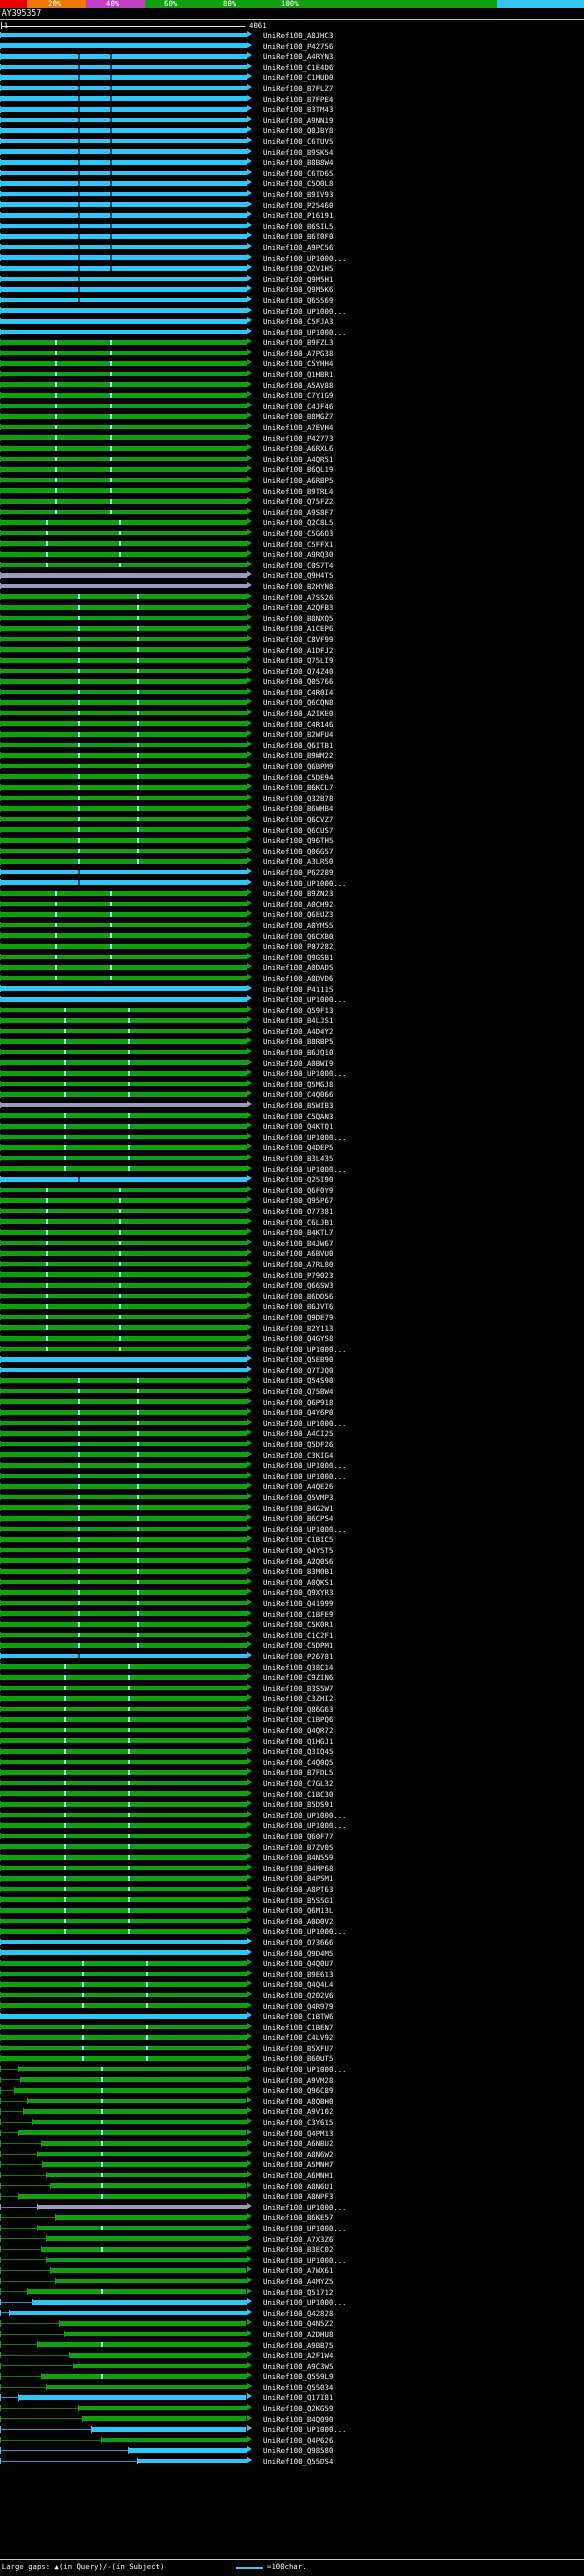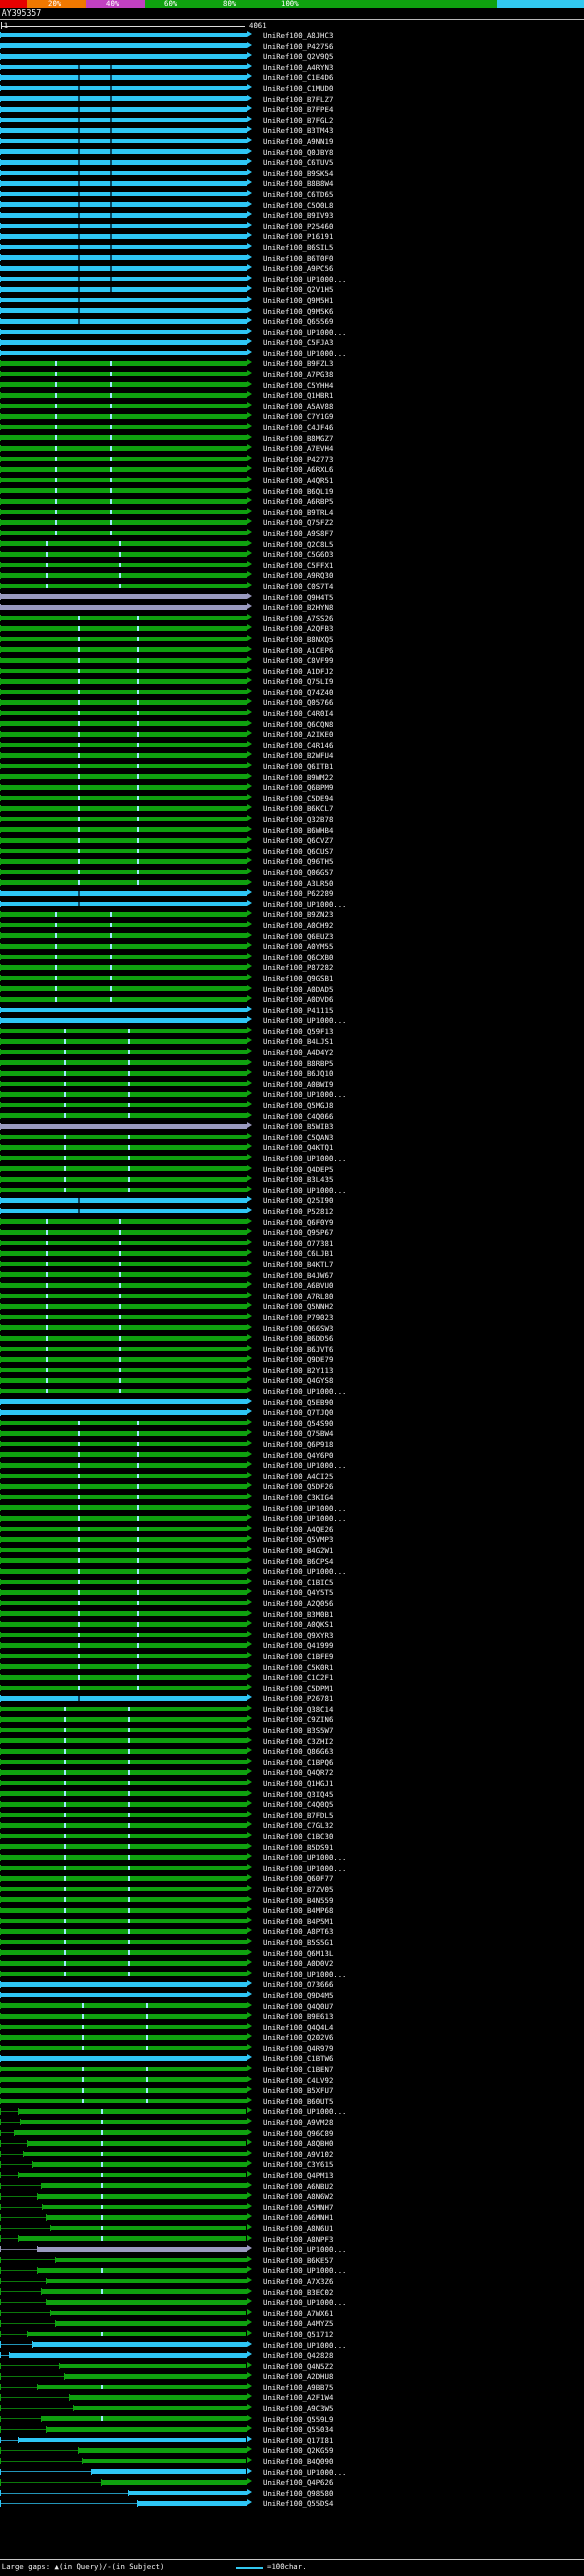--- a/index.html
+++ b/index.html
@@ -75,28 +75,20 @@
         <div class="stick" style="left: 0px; background: rgb(46, 198, 245);"></div>
         <div class="bar" style="left: 0px; width: 247px; background: rgb(46, 198, 245);"></div>
         <div class="arrow" style="left: 247px; border-left-color: rgb(46, 198, 245);"></div>
       </div>
       <div class="hit-label">UniRef100_P42756</div>
     </div>
     <div class="hit-row">
       <div class="bar-area">
         <div class="stick" style="left: 0px; background: rgb(46, 198, 245);"></div>
         <div class="bar" style="left: 0px; width: 247px; background: rgb(46, 198, 245);"></div>
-        <div class="arrow" style="left: 247px; border-left-color: rgb(46, 198, 245);"></div>
-      </div>
-      <div class="hit-label">UniRef100_Q2V9Q5</div>
-    </div>
-    <div class="hit-row">
-      <div class="bar-area">
-        <div class="stick" style="left: 0px; background: rgb(46, 198, 245);"></div>
-        <div class="bar" style="left: 0px; width: 247px; background: rgb(46, 198, 245);"></div>
         <div class="btick" style="left: 78px; background: rgb(11, 74, 102);"></div>
         <div class="btick" style="left: 110px; background: rgb(11, 74, 102);"></div>
         <div class="arrow" style="left: 247px; border-left-color: rgb(46, 198, 245);"></div>
       </div>
       <div class="hit-label">UniRef100_A4RYN3</div>
     </div>
     <div class="hit-row">
       <div class="bar-area">
         <div class="stick" style="left: 0px; background: rgb(46, 198, 245);"></div>
         <div class="bar" style="left: 0px; width: 247px; background: rgb(46, 198, 245);"></div>
@@ -128,30 +120,20 @@
     </div>
     <div class="hit-row">
       <div class="bar-area">
         <div class="stick" style="left: 0px; background: rgb(46, 198, 245);"></div>
         <div class="bar" style="left: 0px; width: 247px; background: rgb(46, 198, 245);"></div>
         <div class="btick" style="left: 78px; background: rgb(11, 74, 102);"></div>
         <div class="btick" style="left: 110px; background: rgb(11, 74, 102);"></div>
         <div class="arrow" style="left: 247px; border-left-color: rgb(46, 198, 245);"></div>
       </div>
       <div class="hit-label">UniRef100_B7FPE4</div>
-    </div>
-    <div class="hit-row">
-      <div class="bar-area">
-        <div class="stick" style="left: 0px; background: rgb(46, 198, 245);"></div>
-        <div class="bar" style="left: 0px; width: 247px; background: rgb(46, 198, 245);"></div>
-        <div class="btick" style="left: 78px; background: rgb(11, 74, 102);"></div>
-        <div class="btick" style="left: 110px; background: rgb(11, 74, 102);"></div>
-        <div class="arrow" style="left: 247px; border-left-color: rgb(46, 198, 245);"></div>
-      </div>
-      <div class="hit-label">UniRef100_B7FGL2</div>
     </div>
     <div class="hit-row">
       <div class="bar-area">
         <div class="stick" style="left: 0px; background: rgb(46, 198, 245);"></div>
         <div class="bar" style="left: 0px; width: 247px; background: rgb(46, 198, 245);"></div>
         <div class="btick" style="left: 78px; background: rgb(11, 74, 102);"></div>
         <div class="btick" style="left: 110px; background: rgb(11, 74, 102);"></div>
         <div class="arrow" style="left: 247px; border-left-color: rgb(46, 198, 245);"></div>
       </div>
       <div class="hit-label">UniRef100_B3TM43</div>
@@ -1139,29 +1121,20 @@
       <div class="bar-area">
         <div class="stick" style="left: 0px; background: rgb(46, 198, 245);"></div>
         <div class="bar" style="left: 0px; width: 247px; background: rgb(46, 198, 245);"></div>
         <div class="btick" style="left: 78px; background: rgb(11, 74, 102);"></div>
         <div class="arrow" style="left: 247px; border-left-color: rgb(46, 198, 245);"></div>
       </div>
       <div class="hit-label">UniRef100_Q25I90</div>
     </div>
     <div class="hit-row">
       <div class="bar-area">
-        <div class="stick" style="left: 0px; background: rgb(46, 198, 245);"></div>
-        <div class="bar" style="left: 0px; width: 247px; background: rgb(46, 198, 245);"></div>
-        <div class="btick" style="left: 78px; background: rgb(11, 74, 102);"></div>
-        <div class="arrow" style="left: 247px; border-left-color: rgb(46, 198, 245);"></div>
-      </div>
-      <div class="hit-label">UniRef100_P52812</div>
-    </div>
-    <div class="hit-row">
-      <div class="bar-area">
         <div class="stick" style="left: 0px; background: rgb(15, 160, 15);"></div>
         <div class="bar" style="left: 0px; width: 247px; background: rgb(15, 160, 15);"></div>
         <div class="btick" style="left: 46px; background: rgb(159, 233, 255);"></div>
         <div class="btick" style="left: 119px; background: rgb(159, 233, 255);"></div>
         <div class="arrow" style="left: 247px; border-left-color: rgb(15, 160, 15);"></div>
       </div>
       <div class="hit-label">UniRef100_Q6F0Y9</div>
     </div>
     <div class="hit-row">
       <div class="bar-area">
@@ -1225,30 +1198,20 @@
     </div>
     <div class="hit-row">
       <div class="bar-area">
         <div class="stick" style="left: 0px; background: rgb(15, 160, 15);"></div>
         <div class="bar" style="left: 0px; width: 247px; background: rgb(15, 160, 15);"></div>
         <div class="btick" style="left: 46px; background: rgb(159, 233, 255);"></div>
         <div class="btick" style="left: 119px; background: rgb(159, 233, 255);"></div>
         <div class="arrow" style="left: 247px; border-left-color: rgb(15, 160, 15);"></div>
       </div>
       <div class="hit-label">UniRef100_A7RL80</div>
-    </div>
-    <div class="hit-row">
-      <div class="bar-area">
-        <div class="stick" style="left: 0px; background: rgb(15, 160, 15);"></div>
-        <div class="bar" style="left: 0px; width: 247px; background: rgb(15, 160, 15);"></div>
-        <div class="btick" style="left: 46px; background: rgb(159, 233, 255);"></div>
-        <div class="btick" style="left: 119px; background: rgb(159, 233, 255);"></div>
-        <div class="arrow" style="left: 247px; border-left-color: rgb(15, 160, 15);"></div>
-      </div>
-      <div class="hit-label">UniRef100_Q5NNH2</div>
     </div>
     <div class="hit-row">
       <div class="bar-area">
         <div class="stick" style="left: 0px; background: rgb(15, 160, 15);"></div>
         <div class="bar" style="left: 0px; width: 247px; background: rgb(15, 160, 15);"></div>
         <div class="btick" style="left: 46px; background: rgb(159, 233, 255);"></div>
         <div class="btick" style="left: 119px; background: rgb(159, 233, 255);"></div>
         <div class="arrow" style="left: 247px; border-left-color: rgb(15, 160, 15);"></div>
       </div>
       <div class="hit-label">UniRef100_P79023</div>

